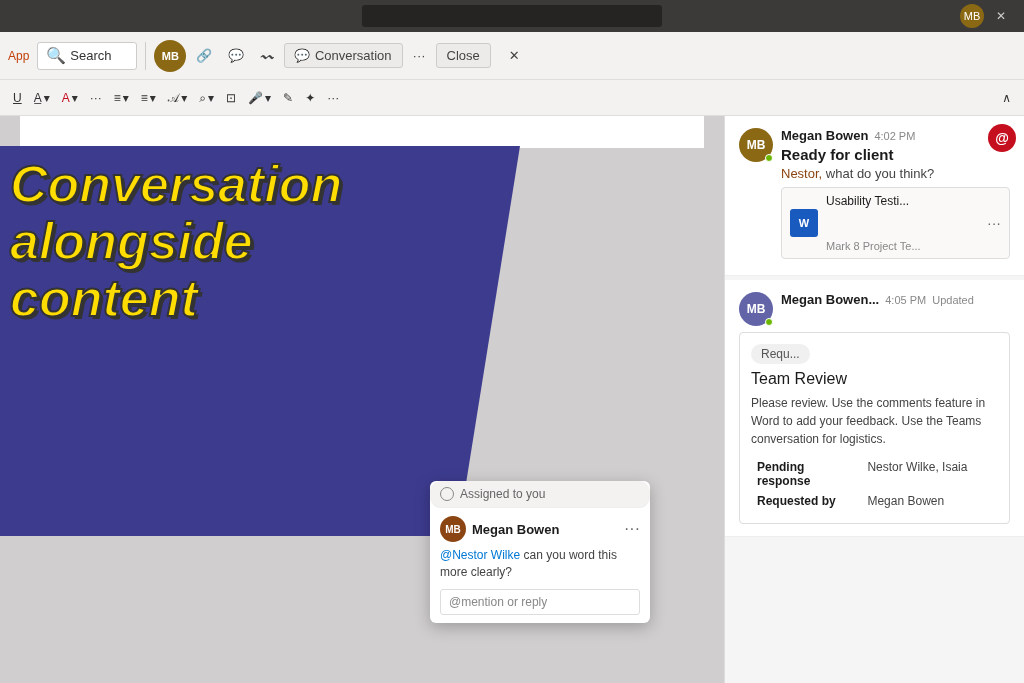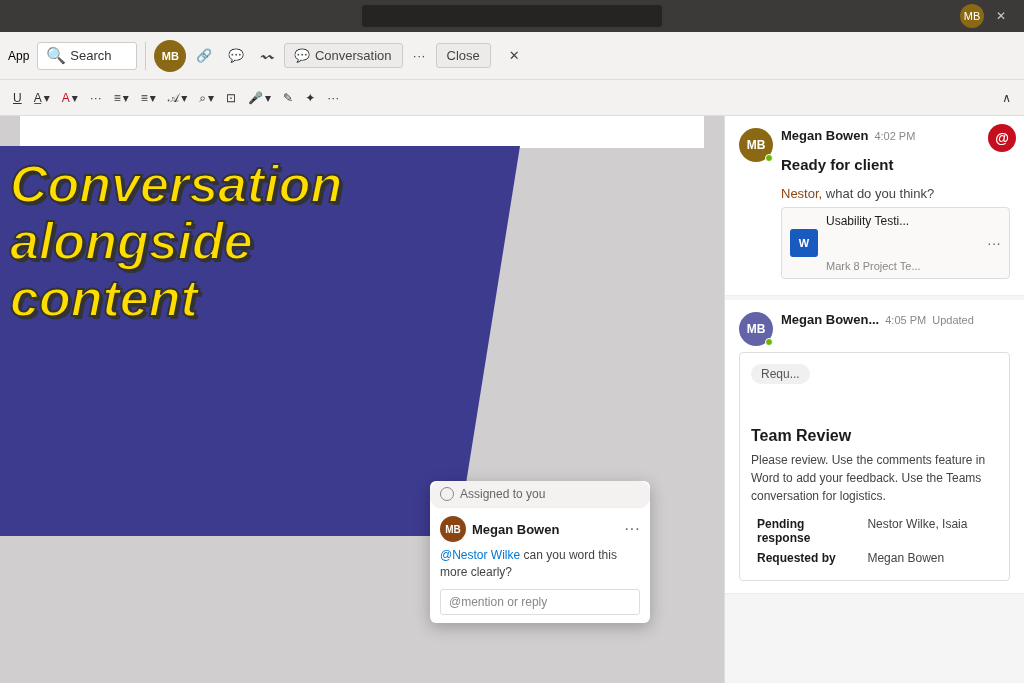--- a/index.html
+++ b/index.html
@@ -61,21 +61,21 @@
       background: #f3f2f1;
       height: 48px;
       display: flex;
       align-items: center;
       padding: 0 8px;
       gap: 4px;
       border-bottom: 1px solid #ddd;
     }
     .toolbar-app {
       font-size: 12px;
-      color: #000000;
+      color: #c2410c;
       margin-right: 4px;
     }
     .toolbar-search-box {
       display: flex;
       align-items: center;
       background: white;
       border: 1px solid #ccc;
       border-radius: 3px;
       padding: 3px 8px;
       gap: 4px;
@@ -358,21 +358,21 @@
       color: #888;
     }
     .msg-updated {
       font-size: 11px;
       color: #888;
     }
     .msg-status {
       font-size: 15px;
       font-weight: 600;
       color: #1b1b1b;
-      margin: 13px 0;
+      margin: 3px 0;
     }
     .msg-subtext {
       font-size: 13px;
       color: #444;
       margin-bottom: 6px;
     }
     .msg-subtext .mention-link {
       color: #8b4513;
       font-weight: 500;
     }
@@ -459,24 +459,23 @@
       background: #f0f0f0;
       border-radius: 12px;
       padding: 3px 10px;
       font-size: 12px;
       color: #555;
       display: inline-block;
       margin-bottom: 6px;
     }
     .review-card-title {
       font-size: 16px;
-      font-weight: 700;
+      font-weight: 400;
       color: #1b1b1b;
       margin-bottom: 6px;
-      margin-top: 37px;
     }
     .review-card-desc {
       font-size: 12px;
       color: #444;
       line-height: 1.5;
       margin-bottom: 8px;
     }
     .review-card-table {
       width: 100%;
       font-size: 12px;

